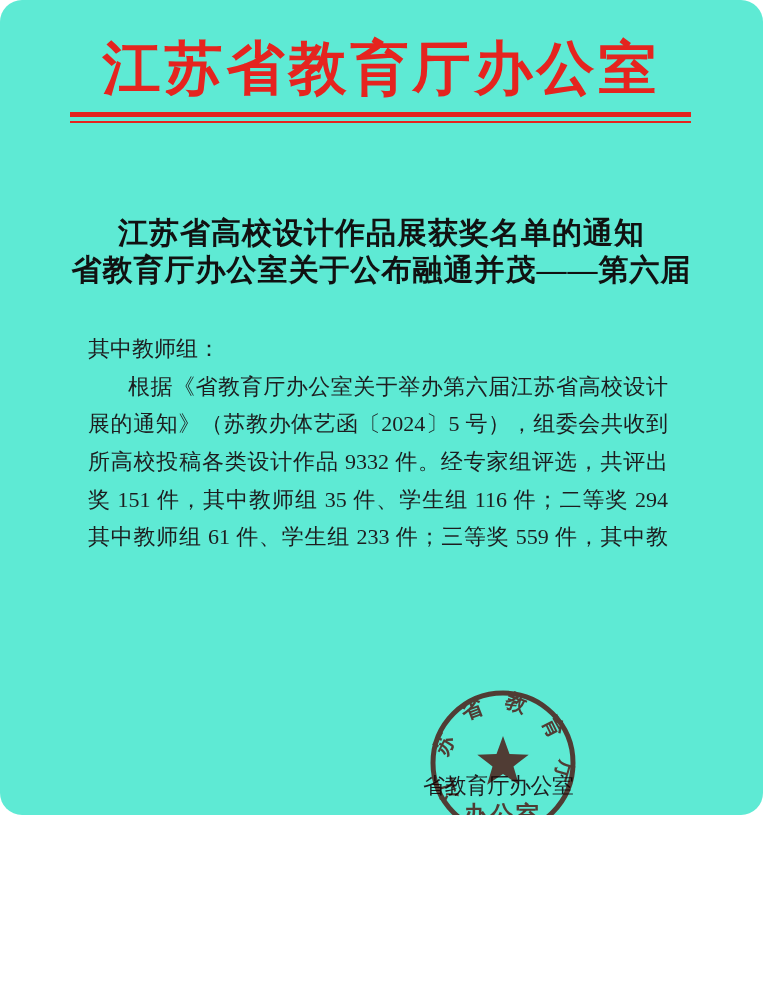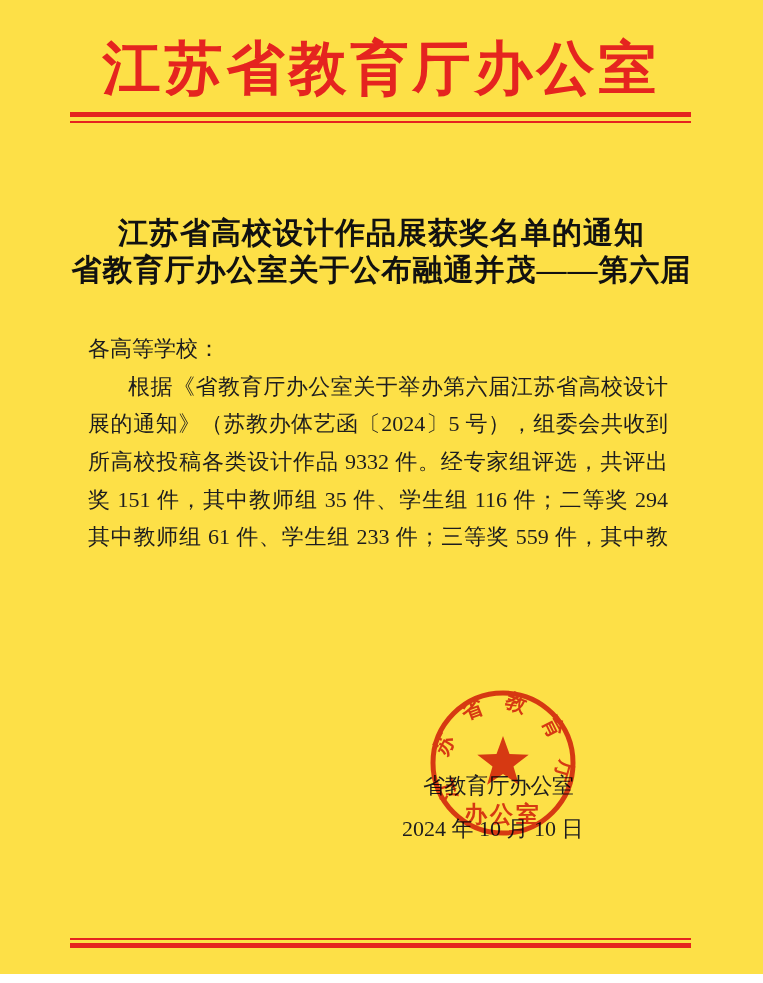--- a/index.html
+++ b/index.html
@@ -1,22 +1,23 @@
 <!DOCTYPE html>
 <html lang="zh"><head>
 <meta charset="utf-8">
 <style>
   html,body{margin:0;padding:0;background:#fff;}
   .page{
     position:relative;
-    width:763px;height:974px;
-    background:#fde047;
+    width:763px;height:815px;
+    background:#5eead4;
     overflow:hidden;
     font-family:"Liberation Serif","DejaVu Serif",serif;
     color:#1d1d1f;
+    border-radius:22px;
   }
   
   .org-name{
     position:absolute;top:30px;left:0;width:763px;
     text-align:center;
     font-size:58px;font-weight:bold;
     letter-spacing:4px;
     color:#e5241f;
     white-space:nowrap;
   }
@@ -92,21 +93,21 @@
   <div class="org-name">江苏省教育厅办公室</div>
   <div class="rule rule-top-thick"></div>
   <div class="rule rule-top-thin"></div>
 
   <div class="doc-title">
     <div>江苏省高校设计作品展获奖名单的通知</div>
     <div>省教育厅办公室关于公布融通并茂——第六届</div>
   </div>
 
   <div class="body-block">
-    <div class="body-line">各高等学校：</div>
+    <div class="body-line">其中教师组：</div>
     <div class="body-line jl indent">根据《省教育厅办公室关于举办第六届江苏省高校设计作品</div>
     <div class="body-line jl">展的通知》（苏教办体艺函〔2024〕5 号），组委会共收到全省 136</div>
     <div class="body-line jl">所高校投稿各类设计作品 9332 件。经专家组评选，共评出一等</div>
     <div class="body-line jl">奖 151 件，其中教师组 35 件、学生组 116 件；二等奖 294 件，</div>
     <div class="body-line jl">其中教师组 61 件、学生组 233 件；三等奖 559 件，其中教师组</div>
   </div>
 
 
   <div class="signature">省教育厅办公室</div>
   <div class="doc-date">2024 年 10 月 10 日</div>

